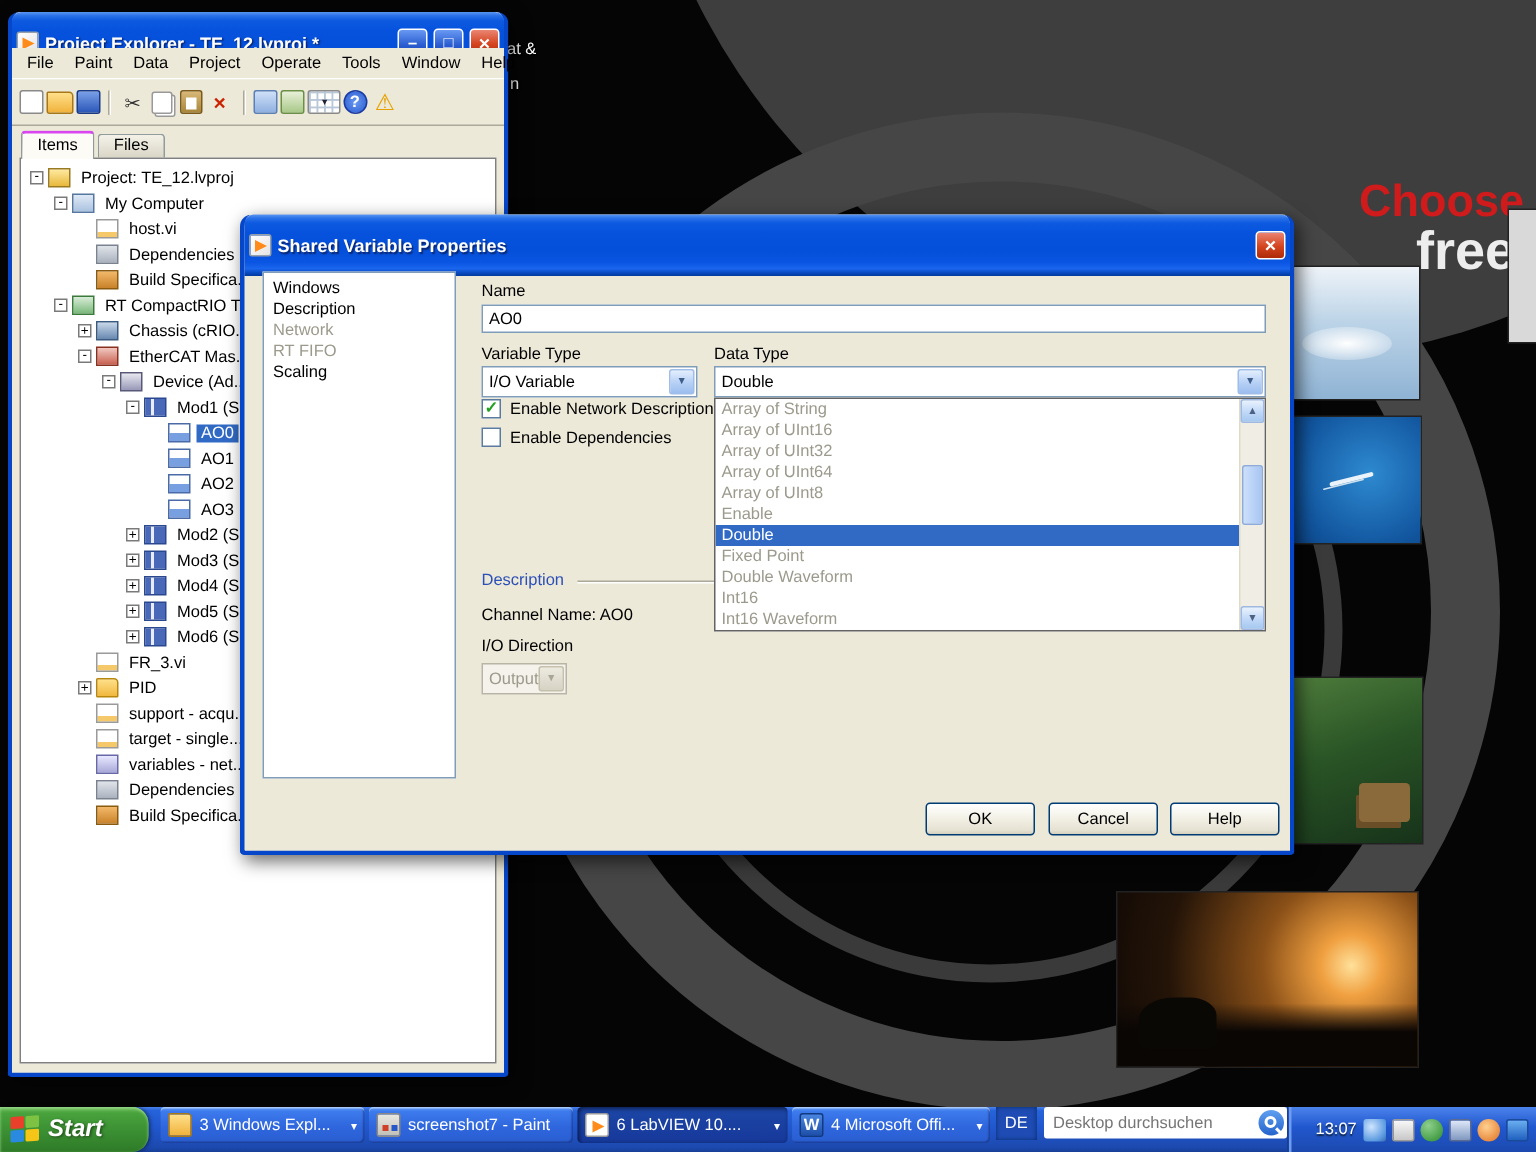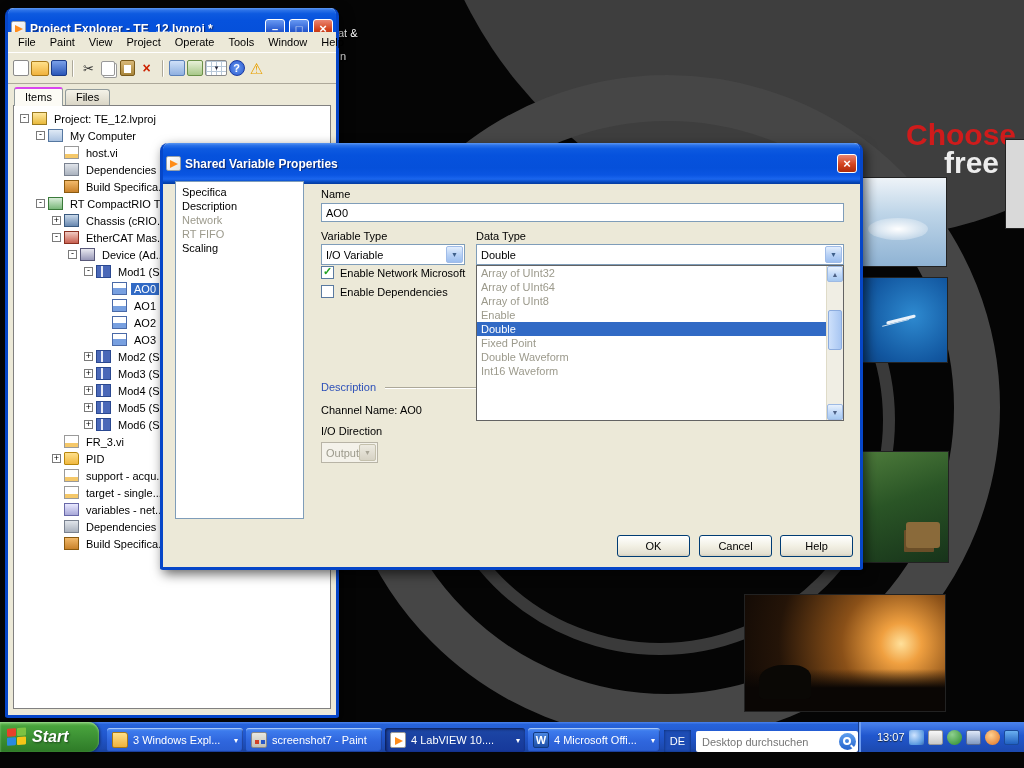--- a/index.html
+++ b/index.html
@@ -6,21 +6,21 @@
   html,body{width:1024px;height:768px;overflow:hidden}
   body{font-family:"Liberation Sans",sans-serif;background:#050505;position:relative}
   i{font-style:normal}
 
   
   .desktop{position:absolute;inset:0;overflow:hidden;background:#050505}
   .wp-blob{position:absolute;left:420px;top:-620px;width:860px;height:860px;border-radius:50%;background:#3e3e3e}
   .wp-ring{position:absolute;left:335px;top:75px;width:665px;height:665px;border-radius:50%;border:46px solid #464646}
   .wp-ring2{position:absolute;left:425px;top:185px;width:470px;height:470px;border-radius:50%;border:12px solid #3a3a3a}
   .wp-choose{position:absolute;left:906px;top:118px;color:#cf1b1b;font-size:30px;font-weight:bold;letter-spacing:0}
-  .wp-free{position:absolute;left:944px;top:146px;color:#ededed;font-size:30px;font-weight:bold}
+  .wp-free{position:absolute;left:944px;top:146px;color:#ededed;font-size:36px;font-weight:bold}
   .frag{position:absolute;color:#fff;font-size:11px;text-shadow:1px 1px 1px #000}
   .frag1{left:338px;top:27px}
   .frag2{left:340px;top:50px}
   .photo{position:absolute;box-shadow:0 0 0 1px #222}
   .ph1{left:862px;top:178px;width:84px;height:88px;background:linear-gradient(180deg,#eef3f8,#bed5e8 40%,#8fb3d4)}
   .ph1::after{content:"";position:absolute;left:6px;top:40px;width:60px;height:22px;border-radius:50%;background:radial-gradient(#ffffff,rgba(255,255,255,0))}
   .ph2{left:862px;top:278px;width:85px;height:84px;background:radial-gradient(circle at 60% 45%,#2e8ad0,#1257a0 70%,#0c4486)}
   .ph2::after{content:"";position:absolute;left:24px;top:40px;width:30px;height:3px;background:#eaf2fa;border-radius:2px;transform:rotate(-14deg);box-shadow:-6px 2px 0 -1px #cfe0ee}
   .ph3{left:852px;top:452px;width:96px;height:110px;background:linear-gradient(160deg,#4f7d3c,#2a5526 45%,#17331a)}
   .ph3::after{content:"";position:absolute;right:8px;bottom:14px;width:34px;height:26px;background:#8a6a3a;border-radius:3px;box-shadow:-4px 6px 0 -2px #6a4e28}
@@ -125,21 +125,21 @@
   .ddlist{position:absolute;left:313px;top:122px;width:368px;height:156px;background:#fff;border:1px solid #636363;z-index:30;font-size:11px;overflow:hidden}
   .ddopt{height:14px;line-height:14px;padding-left:4px;width:calc(100% - 17px);white-space:nowrap;overflow:hidden}
   .ddopt.dis{color:#9C9A8C}
   .ddopt.selop{background:#316AC5;color:#fff}
   .ddscroll{position:absolute;right:0;top:0;bottom:0;width:17px;background:#F0EEE4;border-left:1px solid #DFDBC8}
   .sarrow{position:absolute;left:0;width:16px;height:16px;background:linear-gradient(#E9F2FD,#C0D8F8 55%,#A6C8F0);border:1px solid #9EBAE4;border-radius:2px;color:#4D6185;font-size:7px;display:flex;align-items:center;justify-content:center}
   .sarrow.up{top:0}.sarrow.down{bottom:0}
   .sthumb{position:absolute;left:1px;width:14px;top:44px;height:40px;background:linear-gradient(90deg,#CDE0FB,#A8C6F2);border:1px solid #8CACDE;border-radius:2px}
 
   
-  .taskbar{position:absolute;left:0;bottom:16px;width:1024px;height:30px;z-index:200;display:flex;align-items:flex-end;
+  .taskbar{position:absolute;left:0;bottom:0;width:1024px;height:30px;z-index:200;display:flex;align-items:flex-start;
     background:linear-gradient(#4b83ec 0%,#2663da 8%,#2157ce 45%,#1c49ae 90%,#173f98 100%)}
   .startbtn{width:99px;height:30px;flex:none;border-radius:0 11px 11px 0;display:flex;align-items:center;gap:5px;padding:0 12px 0 7px;
     background:linear-gradient(#6cbb5a 0%,#48a23c 14%,#3b8f33 55%,#2e7a27 100%);box-shadow:inset 0 1px 2px #9ad88c,1px 0 3px rgba(0,0,0,.5);
     color:#fff;font-weight:bold;font-style:italic;font-size:16px;text-shadow:1px 1px 2px #1d4a18}
   .flag{width:20px;height:18px;display:grid;grid-template-columns:9px 9px;grid-template-rows:8px 8px;gap:1px;transform:skewY(-4deg)}
   .flag i{border-radius:1px}
   .flag i:nth-child(1){background:#e8402a}.flag i:nth-child(2){background:#7dc242}
   .flag i:nth-child(3){background:#2a8ae0}.flag i:nth-child(4){background:#f5c518}
   .tbtns{display:flex;gap:3px;margin-left:8px;align-items:center}
   .tkbtn{width:136px;height:24px;border-radius:3px;color:#fff;font-size:11px;display:flex;align-items:center;gap:5px;padding:0 5px;overflow:hidden;
@@ -198,21 +198,21 @@
     <span class="ttext">Project Explorer - TE_12.lvproj *</span>
     <span class="wbtn min">–</span>
     <span class="wbtn max">□</span>
     <span class="wbtn close">×</span>
   </div>
 
   <div class="menubar">
 
   <span class="mitem">File</span>
       <span class="mitem">Paint</span>
-      <span class="mitem">View</span>
+      <span class="mitem">Data</span>
       <span class="mitem">Project</span>
       <span class="mitem">Operate</span>
       <span class="mitem">Tools</span>
       <span class="mitem">Window</span>
       <span class="mitem">Help</span>
     </div>
 
   <div class="toolbar">
 
   <span class="tbi tb-new">
@@ -416,21 +416,21 @@
 
 <div class="xpwin dialog">
   <div class="xp-title">
     <span class="lvicon"></span>
     <span class="ttext">Shared Variable Properties</span>
     <span class="wbtn close">×</span>
   </div>
 
   <div class="catlist">
 
-  <div class="catitem">Specifica</div>
+  <div class="catitem">Windows</div>
       <div class="catitem">Description</div>
       <div class="catitem dis">Network</div>
       <div class="catitem dis">RT FIFO</div>
       <div class="catitem">Scaling</div>
     </div>
 
   <div class="dtext lbl-name">Name</div>
   <input class="namefield" value="AO0" style="">
 
   <div class="dtext lbl-vartype">Variable Type</div>
@@ -442,21 +442,21 @@
   <div class="dtext lbl-datatype">Data Type</div>
   <div class="combo combo-data">
     <span class="cval">Double</span>
     <span class="cbtn">▼</span>
   </div>
 
   <div class="chk chk1 checked">
     <span class="box">
         <span class="mark">✓</span>
       </span>
-    <span>Enable Network Microsoft</span>
+    <span>Enable Network Description</span>
   </div>
   <div class="chk chk2">
     <span class="box"></span>
     <span>Enable Dependencies</span>
   </div>
 
   <div class="dtext desc-hdr">Description</div>
   <div class="desc-line"></div>
   <div class="dtext channel">Channel Name: AO0</div>
   <div class="dtext lbl-iodir">I/O Direction</div>
@@ -469,27 +469,30 @@
   <div class="xpbtn btn-cancel">Cancel</div>
   <div class="xpbtn btn-help">Help</div>
 
   <div class="ddlist">
 
     <div class="ddscroll">
       <span class="sarrow up">▲</span>
       <span class="sthumb"></span>
       <span class="sarrow down">▼</span>
     </div>
+  <div class="ddopt dis">Array of String</div>
+      <div class="ddopt dis">Array of UInt16</div>
       <div class="ddopt dis">Array of UInt32</div>
       <div class="ddopt dis">Array of UInt64</div>
       <div class="ddopt dis">Array of UInt8</div>
       <div class="ddopt dis">Enable</div>
       <div class="ddopt selop">Double</div>
       <div class="ddopt dis">Fixed Point</div>
       <div class="ddopt dis">Double Waveform</div>
+      <div class="ddopt dis">Int16</div>
       <div class="ddopt dis">Int16 Waveform</div>
     </div>
 </div>
 
 <div class="taskbar">
   <div class="startbtn">
     <span class="flag">
         <i></i>
         <i></i>
         <i></i>
@@ -511,21 +514,21 @@
         <span class="tkicon">
           <i></i>
         </span>
         <span class="lbl">screenshot7 - Paint</span>
 
       </div>
       <div class="tkbtn ic-tlv grouped active">
         <span class="tkicon">
           <i></i>
         </span>
-        <span class="lbl">4 LabVIEW 10....</span>
+        <span class="lbl">6 LabVIEW 10....</span>
         <span class="chev">▾</span>
       </div>
       <div class="tkbtn ic-tword grouped">
         <span class="tkicon">
           <i>W</i>
         </span>
         <span class="lbl">4 Microsoft Offi...</span>
         <span class="chev">▾</span>
       </div>
     </div>

